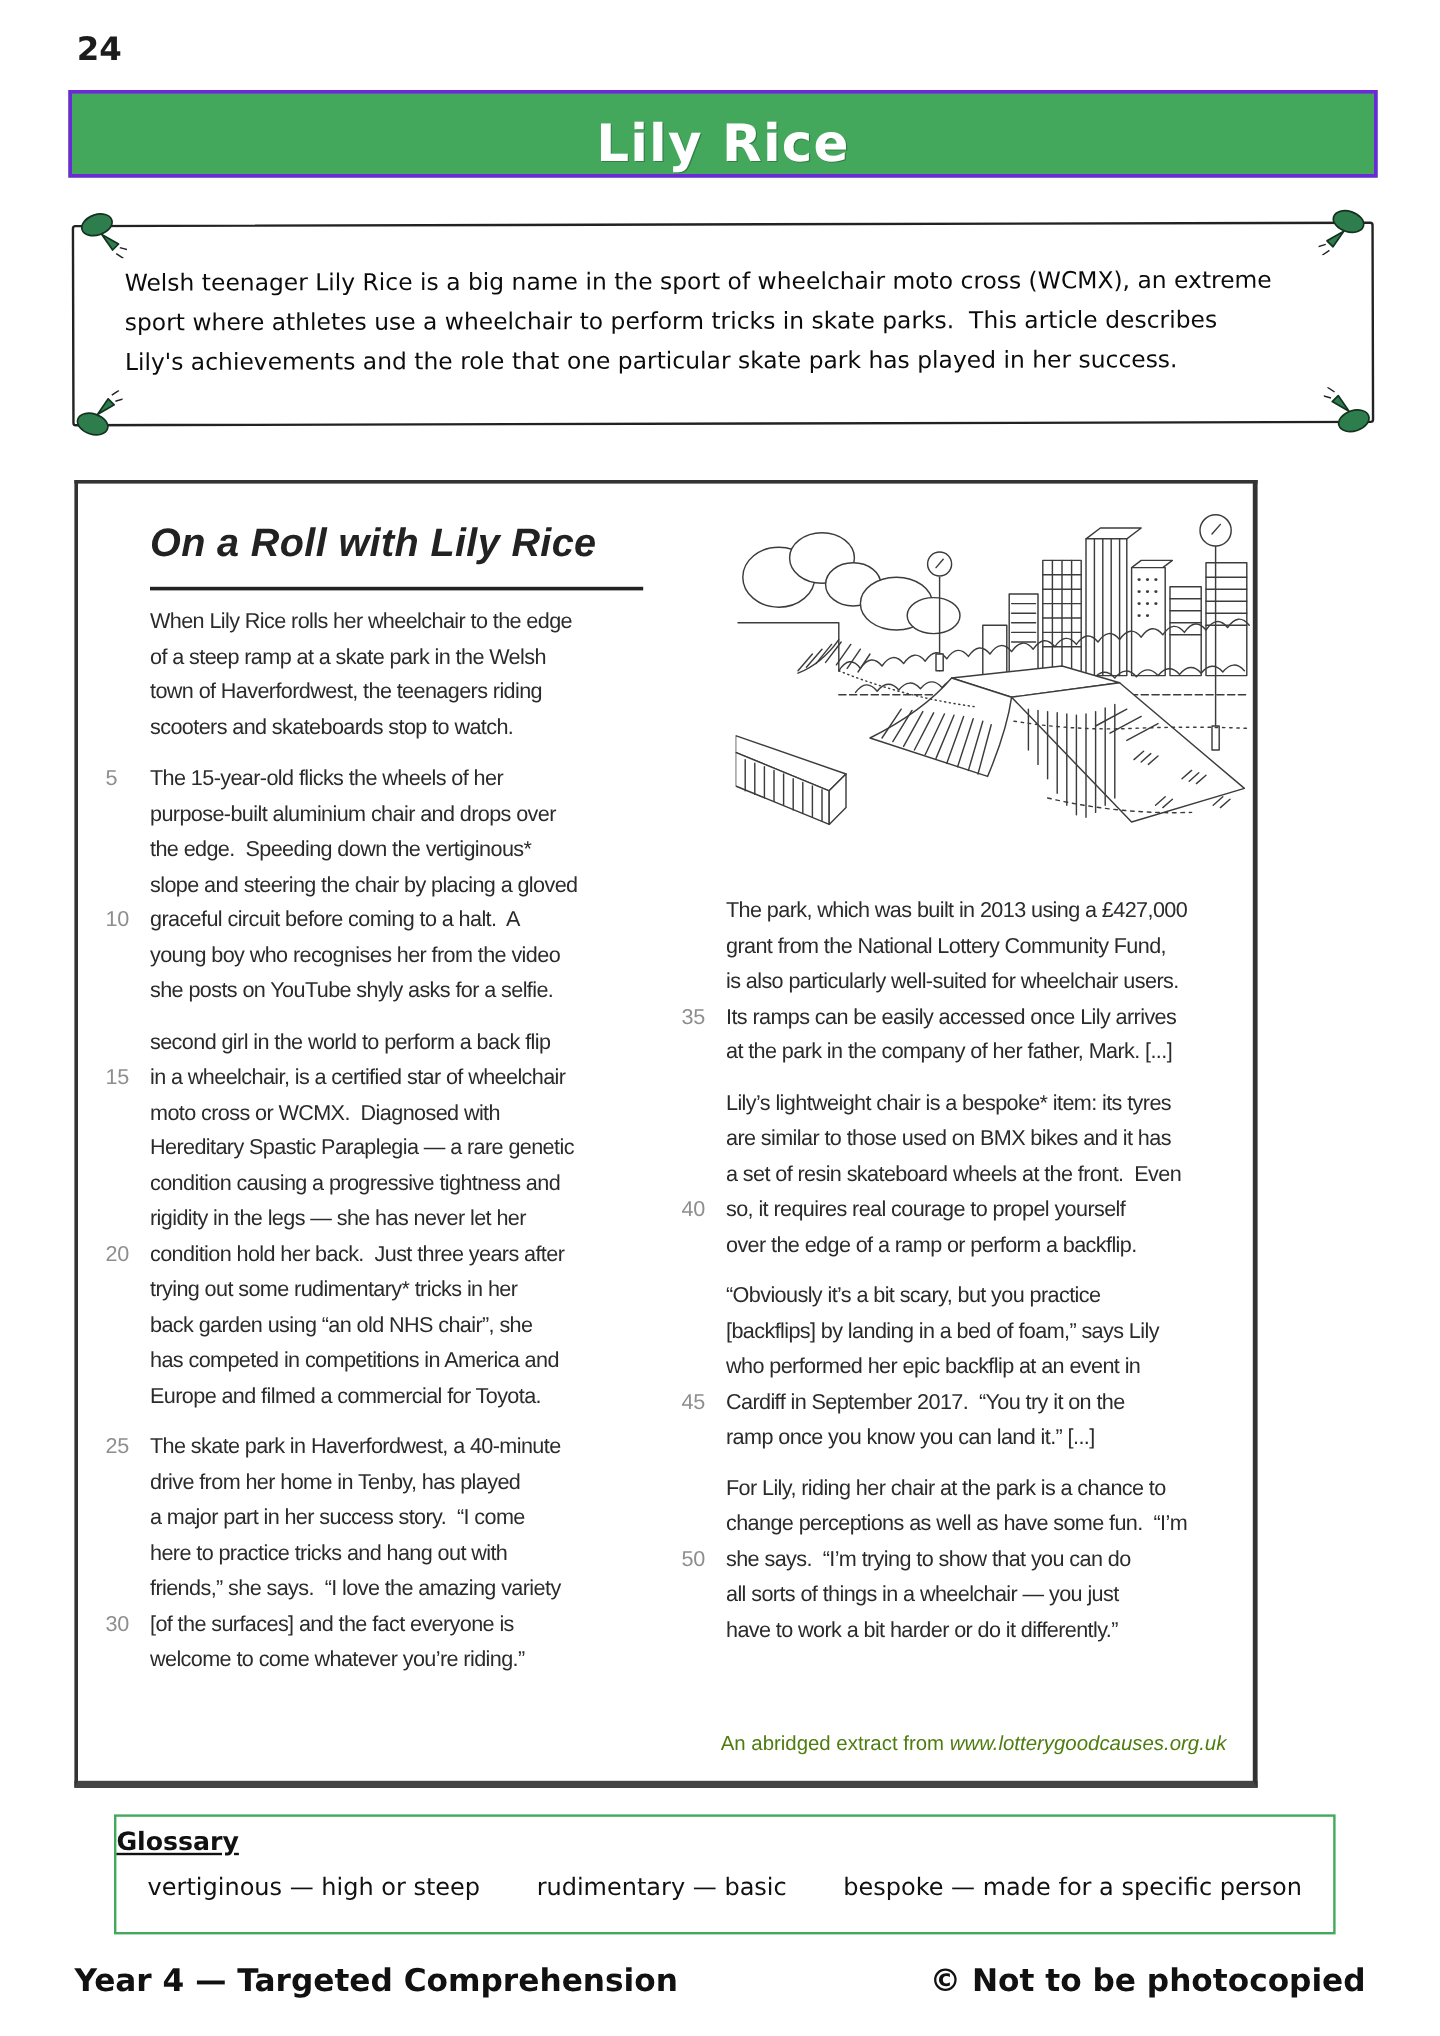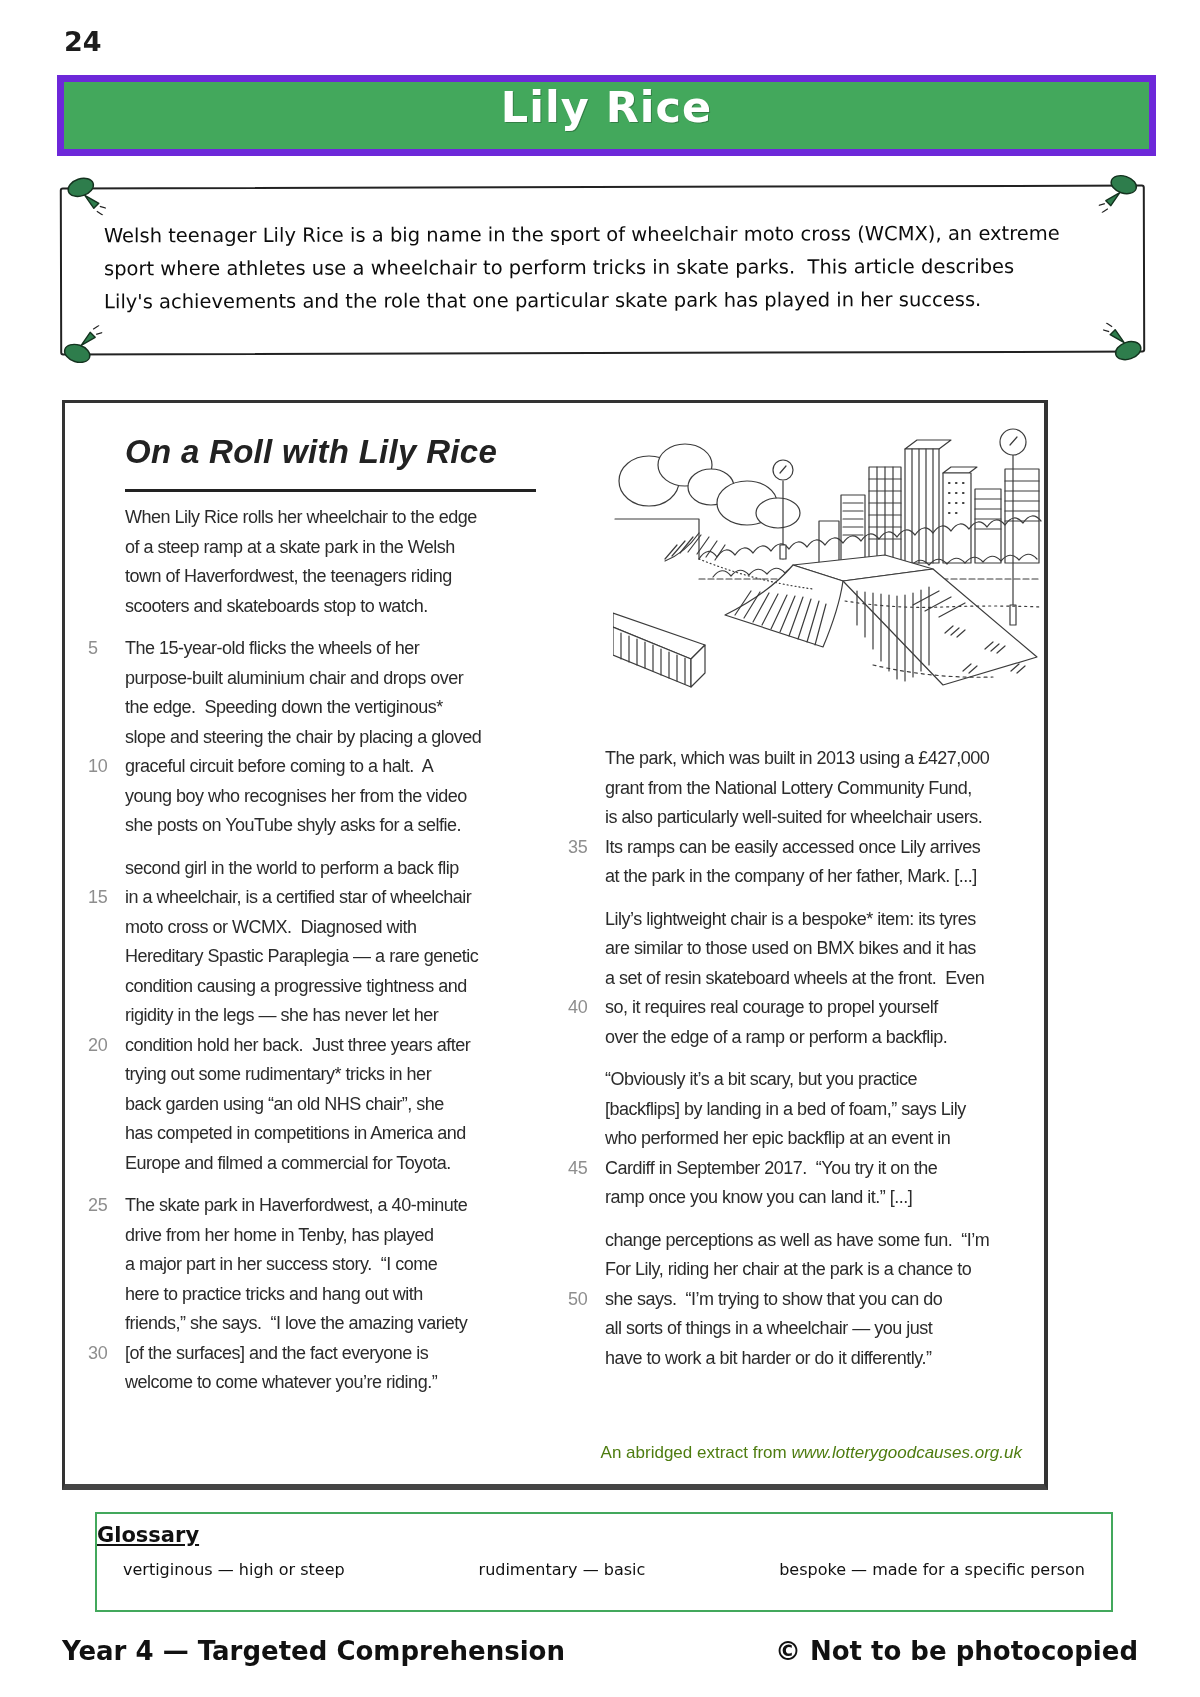--- a/index.html
+++ b/index.html
@@ -1,20 +1,20 @@
 <!DOCTYPE html>
 <html><head>
 <meta charset="utf-8">
 <style>
   html,body{margin:0;padding:0;background:#ffffff;}
   body{width:1200px;height:1697px;position:relative;font-family:"Liberation Sans",sans-serif;color:#2e2e2e;}
 
   .page-number{position:absolute;left:64px;top:26px;font-size:27px;font-weight:bold;color:#1c1c1c;font-family:"DejaVu Sans",sans-serif;}
 
-  .banner{position:absolute;left:57px;top:75px;width:1085px;height:67px;background:#43a85c;border:7px solid #6d28d9;display:flex;align-items:flex-start;justify-content:center;}
+  .banner{position:absolute;left:57px;top:75px;width:1085px;height:67px;background:#43a85c;border:3px solid #6d28d9;display:flex;align-items:flex-end;justify-content:center;}
   .banner-title{color:#ffffff;font-size:43px;font-weight:bold;letter-spacing:1px;font-family:"DejaVu Sans",sans-serif;text-shadow:1px 1px 0 rgba(0,0,0,0.25);}
 
   .scroll{position:absolute;left:60px;top:186px;width:1081px;height:164px;border:2px solid #222;border-radius:3px;transform:rotate(-0.15deg);background:#fff;}
   .scroll-text{padding:30px 36px 0 42px;font-family:"DejaVu Sans",sans-serif;font-size:19.5px;line-height:33px;color:#0c0c0c;}
   .intro-line{white-space:pre;}
 
   .pin{position:absolute;width:40px;height:40px;}
   .pin.tl{left:4px;top:-14px;}
   .pin.tr{right:4px;top:-14px;transform:scaleX(-1);}
   .pin.bl{left:0px;bottom:-12px;transform:scaleY(-1);}
@@ -32,21 +32,21 @@
   .ln{width:37px;flex:0 0 37px;color:#8e8e8e;font-size:18px;letter-spacing:-0.3px;}
   .lt{white-space:pre;font-size:18px;letter-spacing:-0.5px;color:#2b2b2b;}
 
   .illustration{position:absolute;left:548px;top:6px;}
 
   .attribution{position:absolute;right:22px;top:1040px;font-size:17px;color:#4d7c0f;}
   .attribution i{font-style:italic;}
 
   .glossary{position:absolute;left:95px;top:1512px;width:1018px;height:100px;border:2px solid #43a85c;box-sizing:border-box;background:#fff;}
   .glossary-title{text-align:left;margin-top:9px;font-family:"DejaVu Sans",sans-serif;font-weight:bold;font-size:21px;text-decoration:underline;color:#111;}
-  .glossary-entries{display:flex;justify-content:space-between;padding:13px 26px 0 26px;font-family:"DejaVu Sans",sans-serif;font-size:16px;color:#111;}
+  .glossary-entries{display:flex;justify-content:space-between;padding:13px 26px 0 26px;font-family:"DejaVu Sans",sans-serif;font-size:20px;color:#111;}
   .gentry{white-space:pre;}
 
   .footer-left{position:absolute;left:62px;top:1636px;font-family:"DejaVu Sans",sans-serif;font-weight:bold;font-size:26px;color:#111;}
   .footer-right{position:absolute;right:62px;top:1636px;font-family:"DejaVu Sans",sans-serif;font-weight:bold;font-size:26px;color:#111;}
 </style>
 </head>
 <body>
 
 <div class="page-number">24</div>
 
@@ -358,25 +358,25 @@
           <span class="lt">Cardiff in September 2017.  “You try it on the</span>
         </div>
         <div class="line">
           <span class="ln"></span>
           <span class="lt">ramp once you know you can land it.” [...]</span>
         </div>
       </div>
       <div class="para">
         <div class="line">
           <span class="ln"></span>
+          <span class="lt">For Lily, riding her chair at the park is a chance to</span>
+        </div>
+        <div class="line">
+          <span class="ln"></span>
           <span class="lt">change perceptions as well as have some fun.  “I’m</span>
-        </div>
-        <div class="line">
-          <span class="ln"></span>
-          <span class="lt">For Lily, riding her chair at the park is a chance to</span>
         </div>
         <div class="line">
           <span class="ln">50</span>
           <span class="lt">she says.  “I’m trying to show that you can do</span>
         </div>
         <div class="line">
           <span class="ln"></span>
           <span class="lt">all sorts of things in a wheelchair — you just</span>
         </div>
         <div class="line">

